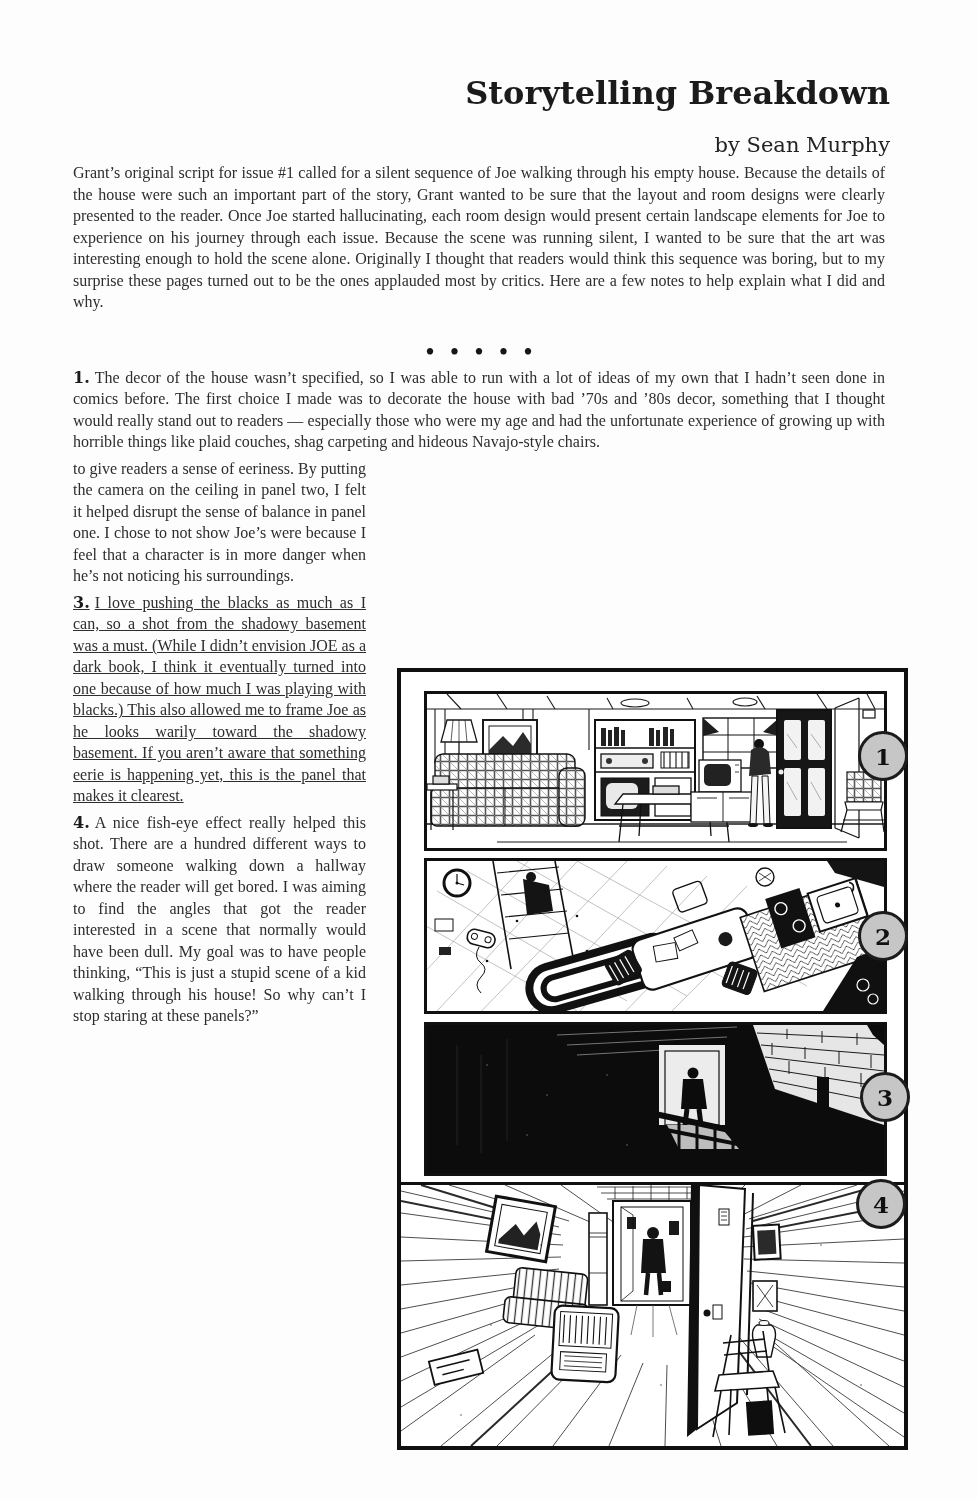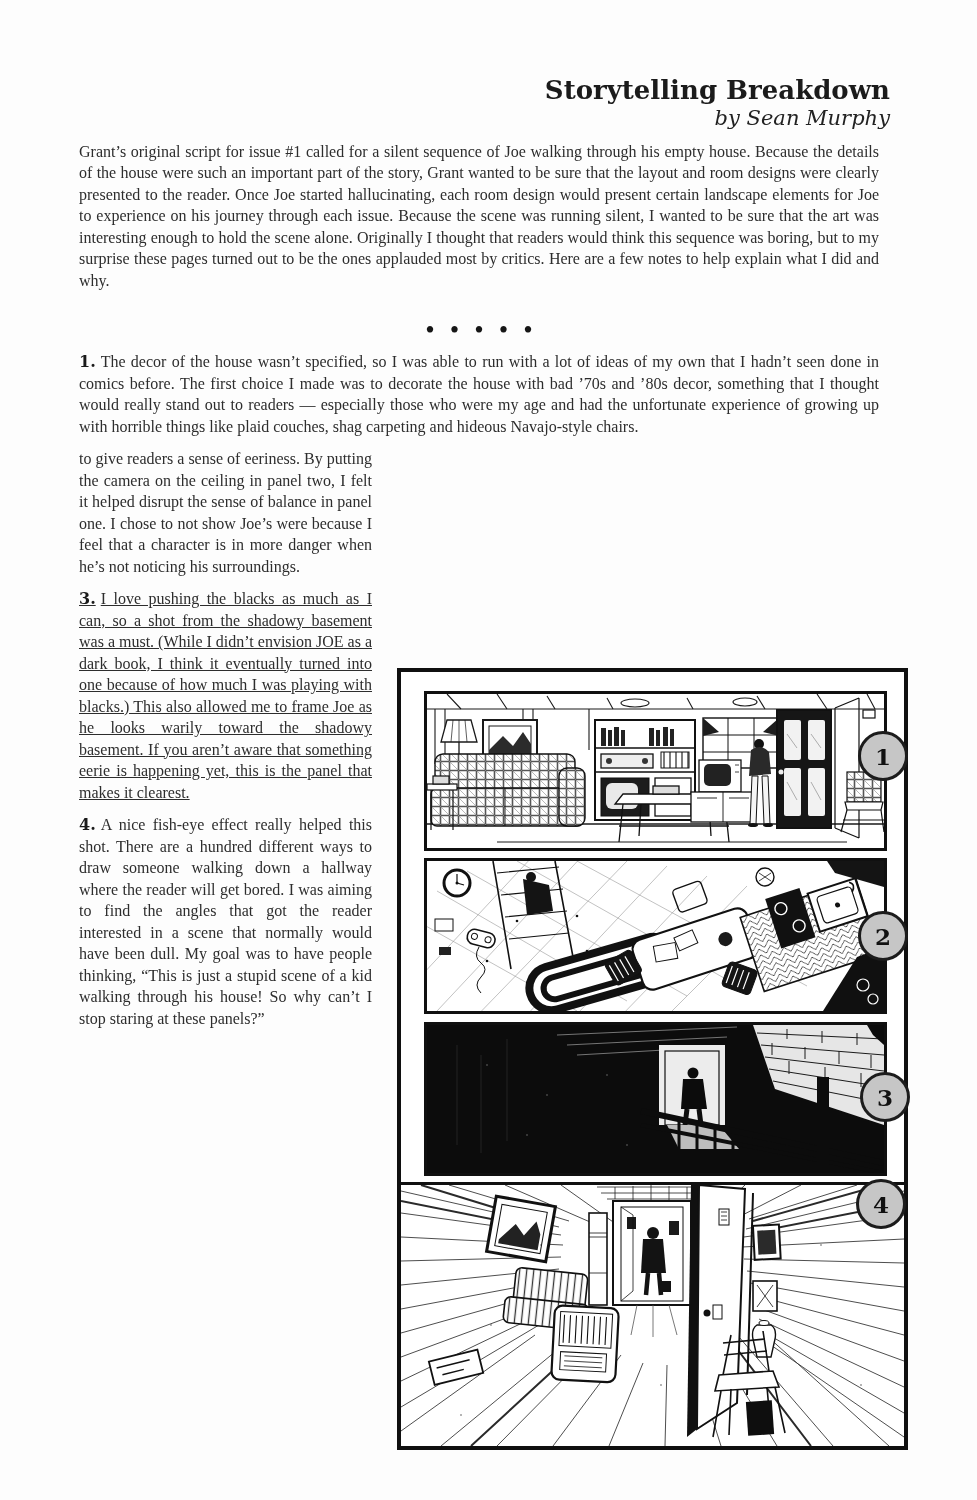--- a/index.html
+++ b/index.html
@@ -1,23 +1,23 @@
 <!DOCTYPE html>
 <html><head>
 <meta charset="utf-8">
 <style>
   html,body{margin:0;padding:0;background:#ffffff;}
   #page{position:relative;width:977px;height:1500px;background:#fdfdfd;overflow:hidden;
         font-family:"Liberation Serif",serif;color:#2d2d2d;}
   
   #content{position:absolute;left:68px;top:0;width:822px;}
   .header{margin-top:76px;text-align:right;}
-  .title{font-family:"DejaVu Serif",serif;font-weight:bold;font-size:26px;color:#1b1b1b;line-height:1.1;}
-  .byline{font-family:"DejaVu Serif",serif;font-style:italic;font-size:21px;color:#222;margin-top:1px;}
-  p.body{margin:11px;text-align:justify;font-size:16px;line-height:21.5px;color:#2d2d2d;}
+  .title{font-family:"DejaVu Serif",serif;font-weight:bold;font-size:32px;color:#1b1b1b;line-height:1.1;}
+  .byline{font-family:"DejaVu Serif",serif;font-size:21px;color:#222;margin-top:22px;}
+  p.body{margin:5px;text-align:justify;font-size:16px;line-height:21.5px;color:#2d2d2d;}
   .intro{margin-top:46px;}
   .dots{margin-top:28px;text-align:center;font-size:18px;font-weight:bold;color:#161616;
         letter-spacing:13px;text-indent:13px;font-family:"DejaVu Serif",serif;}
   .note-num{font-family:"DejaVu Serif",serif;font-weight:bold;font-size:16px;color:#1a1a1a;padding-right:5px;}
   .n1{margin-top:26px;}
   .n2a{margin-top:23px;}
   .n2b{width:293px;}
   .n3{width:293px;margin-top:27px;text-decoration:underline;}
   .n4{width:293px;margin-top:27px;}
   

